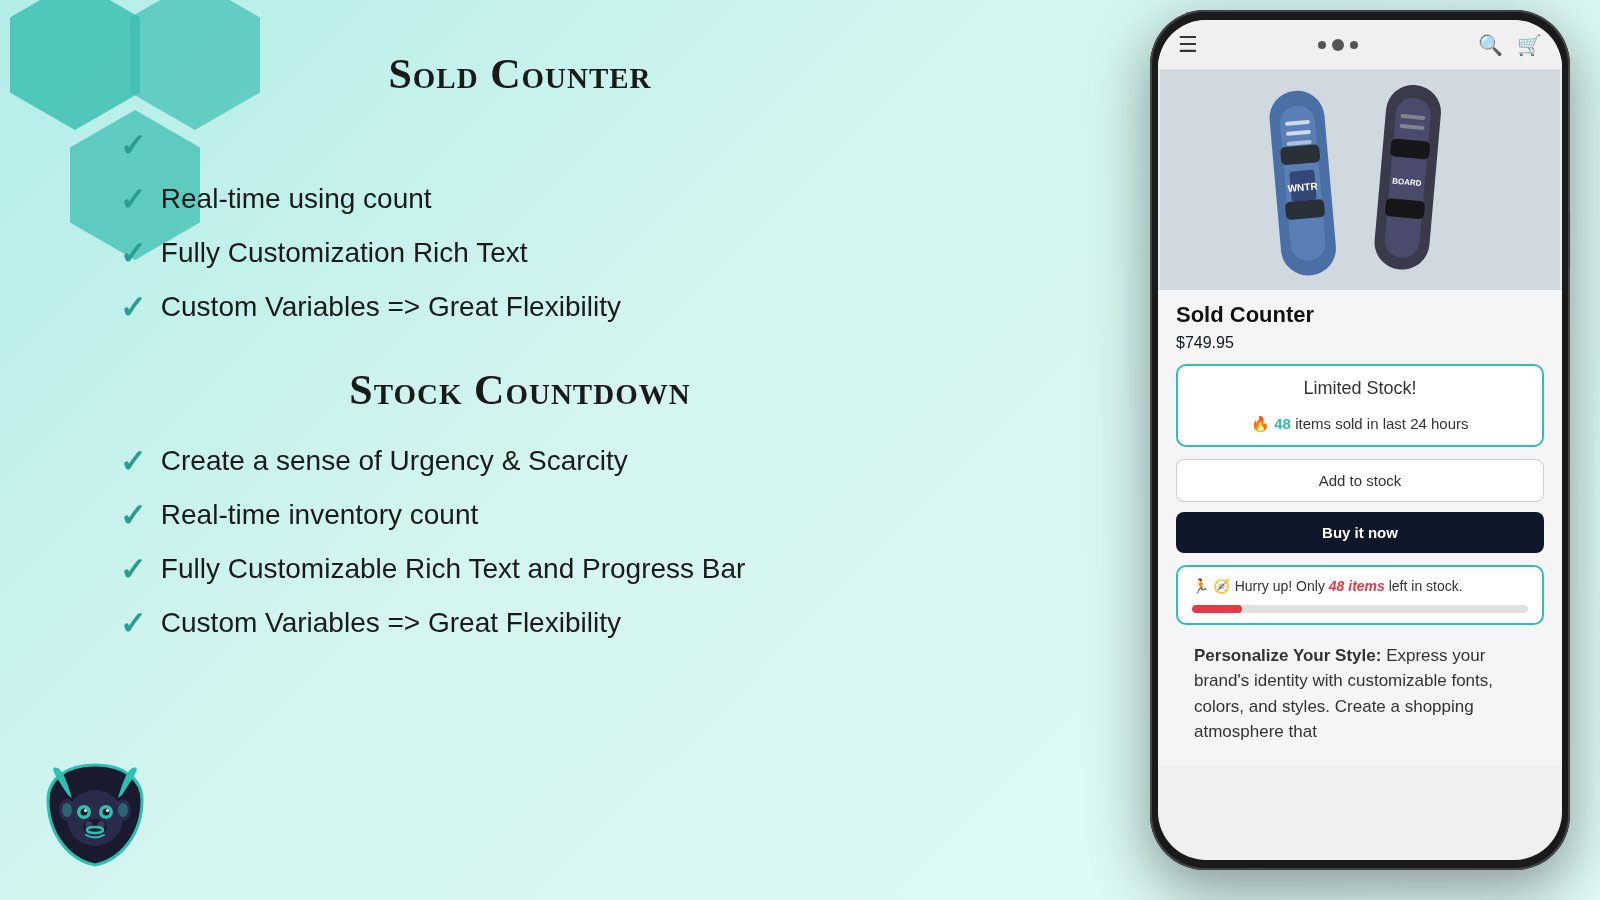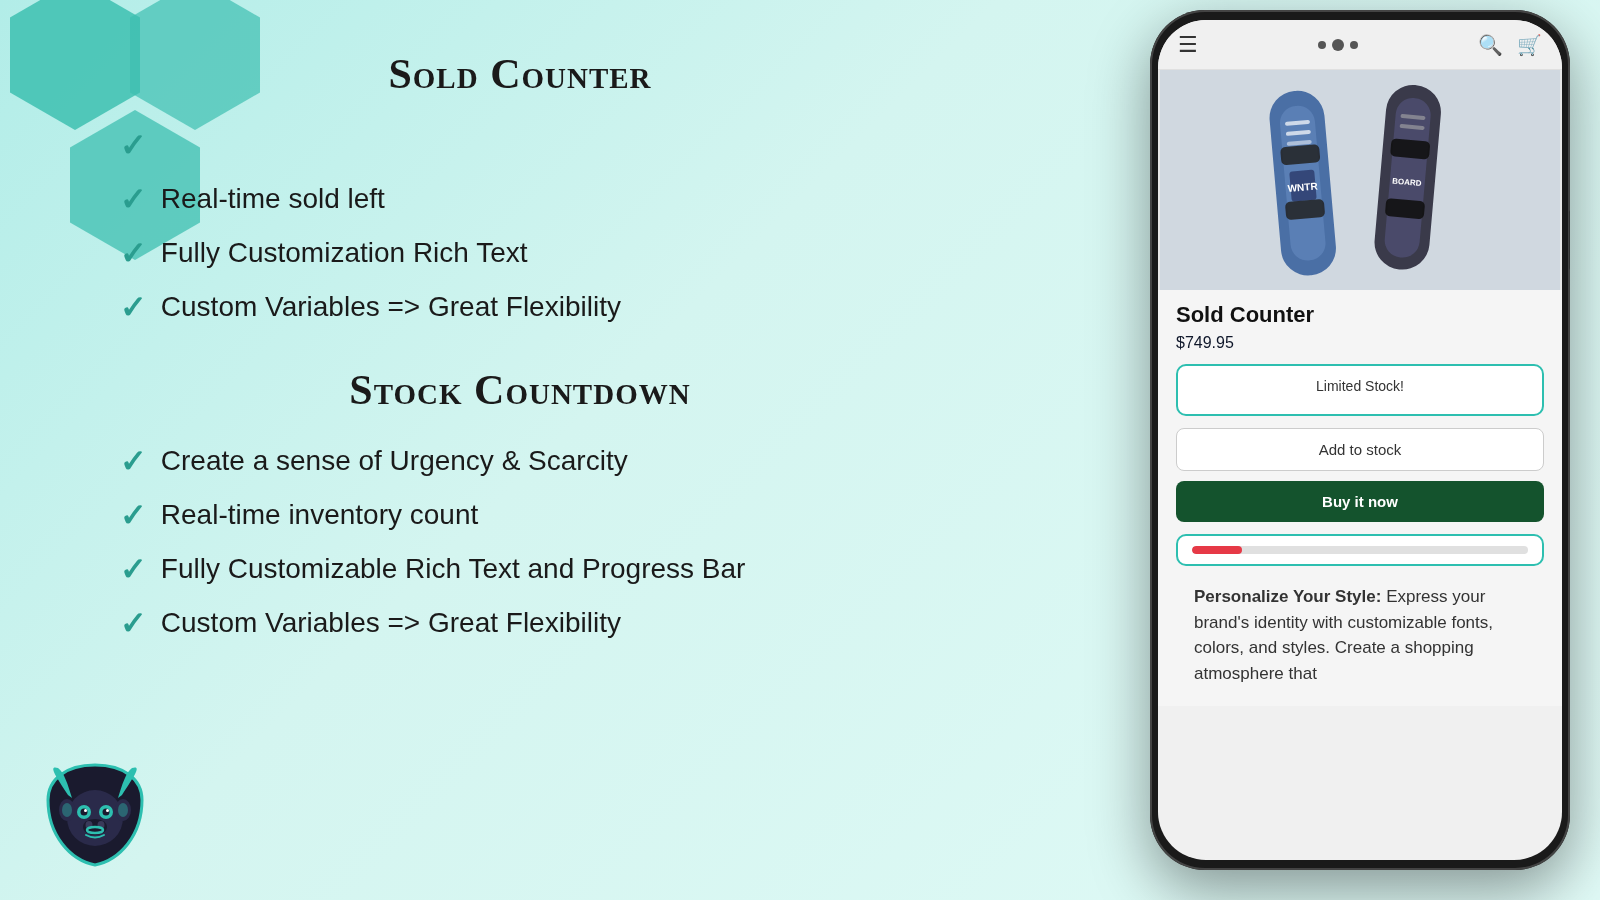--- a/index.html
+++ b/index.html
@@ -184,23 +184,23 @@
     .sold-counter-box {
       border: 2px solid #2dbfb0;
       border-radius: 10px;
       background: #fff;
       padding: 12px 16px;
       margin-bottom: 12px;
       text-align: center;
     }
     .sold-limited {
       font-family: 'Arial', sans-serif;
-      font-size: 14px;
-      color: #333;
-      margin-bottom: 8px;
+      font-size: 18px;
+      color: #333;
+      margin-bottom: 16px;
     }
     .sold-count-line {
       font-family: 'Arial', sans-serif;
       font-size: 15px;
       color: #333;
     }
     .sold-count-line .num {
       color: #2dbfb0;
       font-weight: 900;
     }
@@ -214,21 +214,21 @@
       border-radius: 8px;
       font-size: 15px;
       color: #333;
       cursor: pointer;
       margin-bottom: 10px;
       font-family: 'Arial', sans-serif;
     }
     .btn-buy-now {
       width: 100%;
       padding: 12px;
-      background: #14532d;
+      background: #0f172a;
       border: none;
       border-radius: 8px;
       font-size: 15px;
       color: #fff;
       cursor: pointer;
       margin-bottom: 12px;
       font-family: 'Arial', sans-serif;
       font-weight: 600;
     }
 
@@ -301,21 +301,21 @@
 <div class="left-content">
 
   <h2 class="section-title">Sold Counter</h2>
 
   <ul class="feature-list">
     <li>
       <span class="check-icon">✓</span>
     </li>
     <li>
       <span class="check-icon">✓</span>
-      <span>Real-time sold left</span>
+      <span>Real-time using count</span>
     </li>
     <li>
       <span class="check-icon">✓</span>
       <span>Fully Customization Rich Text</span>
     </li>
     <li>
       <span class="check-icon">✓</span>
       <span>Custom Variables =&gt; Great Flexibility</span>
     </li>
   </ul>
@@ -426,30 +426,36 @@
         </svg>
       </div>
 
       <div class="product-info">
         <div class="product-title">Sold Counter</div>
         <div class="product-price">$749.95</div>
 
         
         <div class="sold-counter-box">
           <div class="sold-limited">Limited Stock!</div>
+          <div class="sold-count-line">
+            🔥 <span class="num">48</span><span> items sold in last 24 hours</span>
+          </div>
         </div>
 
         
         <button class="btn-add-cart">Add to stock</button>
 
         
         <button class="btn-buy-now">Buy it now</button>
 
         
         <div class="stock-countdown-box">
+          <div class="stock-text-line">
+            🏃 🧭 Hurry up! Only <span class="num-red">48 items</span> left in stock.
+          </div>
           <div class="progress-bar-bg">
             <div class="progress-bar-fill"></div>
           </div>
         </div>
 
         
         <div class="bottom-text">
           <strong>Personalize Your Style:</strong>
           <span> Express your brand's identity with customizable fonts, colors, and styles. Create a shopping atmosphere that</span>
         </div>

